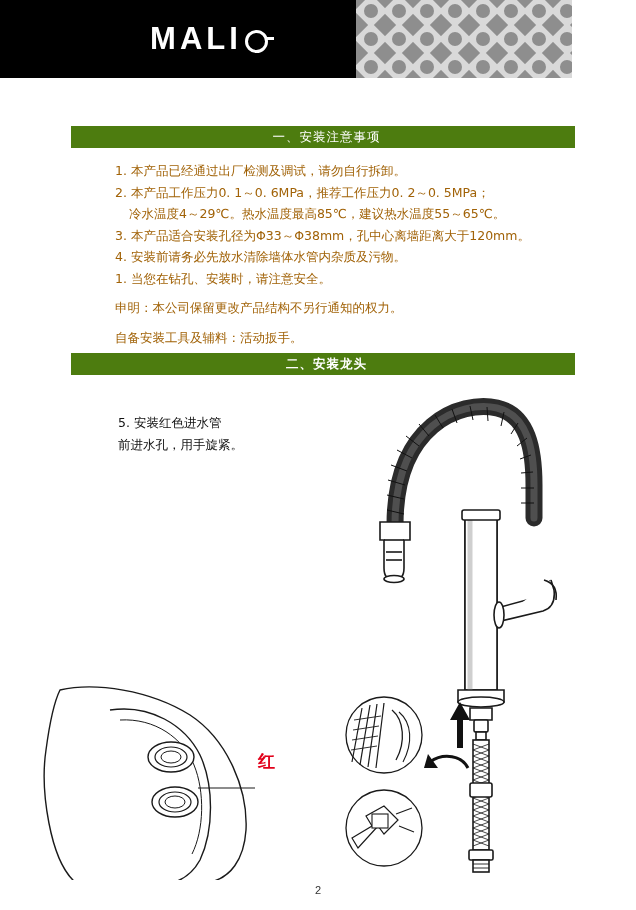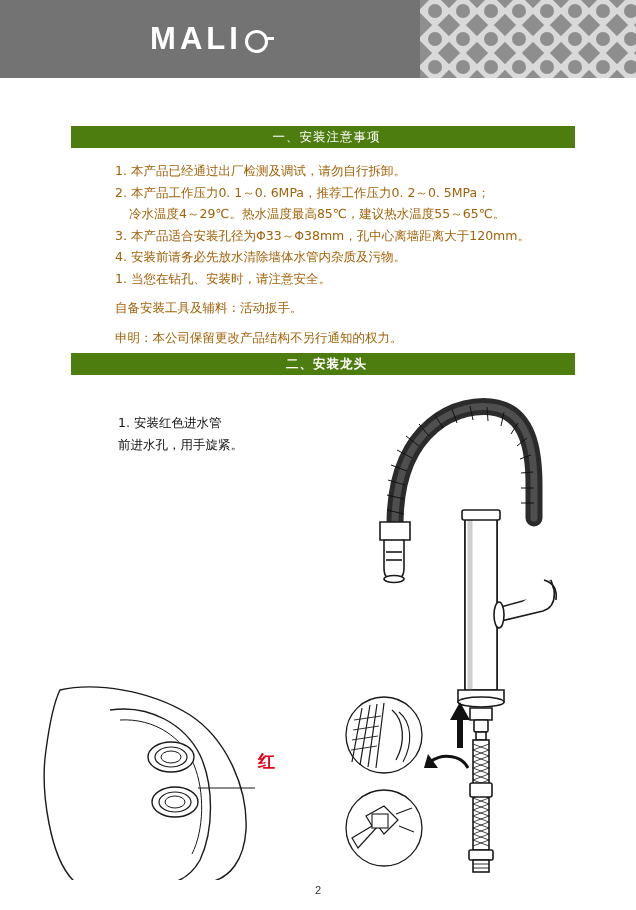--- a/index.html
+++ b/index.html
@@ -13,23 +13,23 @@
     font-family: "DejaVu Sans", sans-serif;
     position: relative;
     overflow: hidden;
   }
 
   
   .header {
     position: absolute;
     left: 0;
     top: 0;
-    width: 636px;
+    width: 572px;
     height: 78px;
-    background: #737373;
+    background: #000000;
     overflow: hidden;
   }
   .brand {
     position: absolute;
     left: 0;
     top: 0;
     width: 420px;
     height: 78px;
     display: flex;
     align-items: center;
@@ -282,28 +282,28 @@
 
 <div class="section-bar" id="bar1">一、安装注意事项</div>
 
 <div class="notice">
   <div>1. 本产品已经通过出厂检测及调试，请勿自行拆卸。</div>
   <div>2. 本产品工作压力0. 1～0. 6MPa，推荐工作压力0. 2～0. 5MPa；</div>
   <div class="indent">冷水温度4～29℃。热水温度最高85℃，建议热水温度55～65℃。</div>
   <div>3. 本产品适合安装孔径为Φ33～Φ38mm，孔中心离墙距离大于120mm。</div>
   <div>4. 安装前请务必先放水清除墙体水管内杂质及污物。</div>
   <div>1. 当您在钻孔、安装时，请注意安全。</div>
+  <div class="gap">申明：本公司保留更改产品结构不另行通知的权力。</div>
   <div class="gap">自备安装工具及辅料：活动扳手。</div>
-  <div class="gap">申明：本公司保留更改产品结构不另行通知的权力。</div>
 </div>
 
 <div class="section-bar" id="bar2">二、安装龙头</div>
 
 <div class="step2-text">
-  <div>1. 安装红色进水管</div>
+  <div>5. 安装红色进水管</div>
   <div>前进水孔，用手旋紧。</div>
 </div>
 
 <svg class="figures" viewBox="0 0 636 490">
   <g fill="none" stroke="#1a1a1a" stroke-width="1.6">
 
     <g>
 
       <path d="M395 135 C395 35 460 10 497 18 C528 25 534 60 534 95 L534 128" stroke="#2b2b2b" stroke-width="17" stroke-linecap="round"></path>
       <path d="M395 135 C395 35 460 10 497 18 C528 25 534 60 534 95 L534 128" stroke="#6d6d6d" stroke-width="7" stroke-linecap="round" opacity="0.55"></path>

